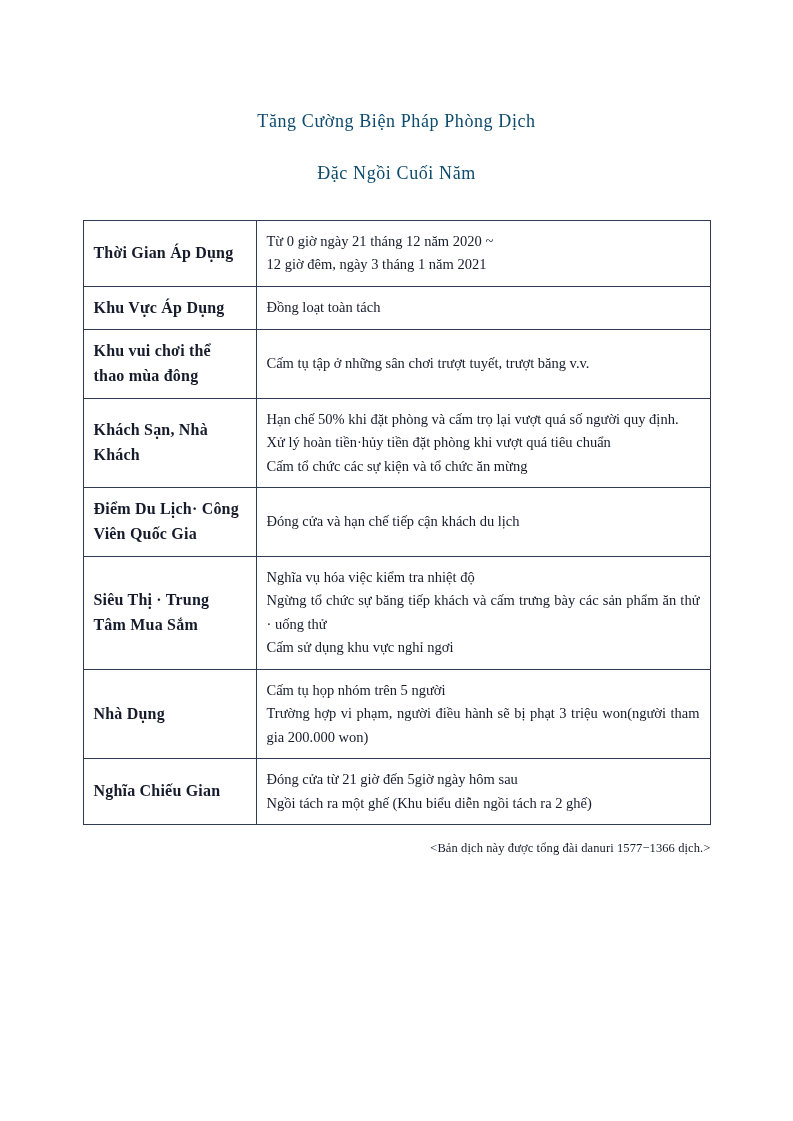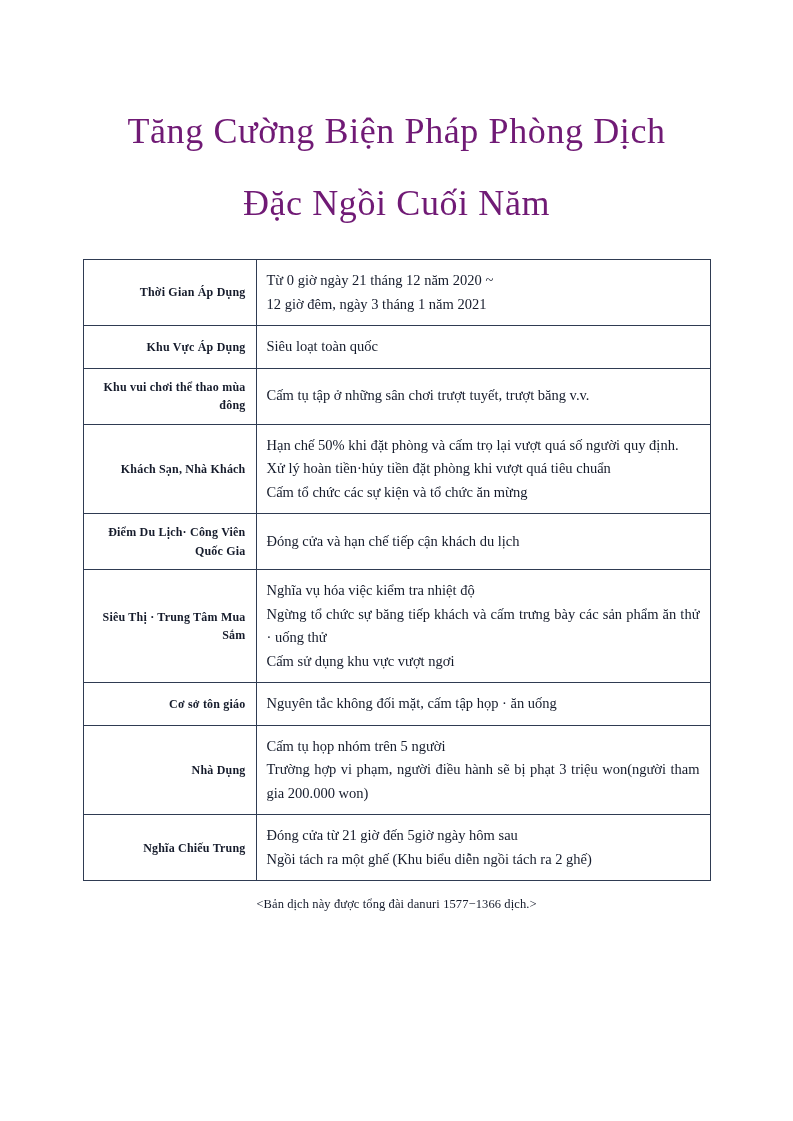--- a/index.html
+++ b/index.html
@@ -20,22 +20,22 @@
     height: 1121px;
     box-sizing: border-box;
     padding: 0;
     position: relative;
   }
   .title-block {
     text-align: center;
     padding-top: 112px;
   }
   .title-line {
-    color: #701a75;
-    font-size: 36px;
+    color: #0c4a6e;
+    font-size: 18px;
     letter-spacing: 0.6px;
     line-height: 1.1;
     font-family: "Liberation Serif", "DejaVu Serif", serif;
   }
   .title-line.second {
     margin-top: 32px;
   }
   .table-wrap {
     margin: 36px auto 0 auto;
     width: 628px;
@@ -45,43 +45,43 @@
     border-collapse: collapse;
     table-layout: fixed;
   }
   table.main td {
     border: 1px solid #2f3b52;
     vertical-align: middle;
     padding: 9px 10px;
   }
   td.label {
     width: 152px;
-    text-align: right;
-    font-size: 12px;
+    text-align: left;
+    font-size: 16px;
     font-weight: bold;
     line-height: 1.55;
     color: #151b2b;
     letter-spacing: 0.2px;
     margin-left: 17px;
   }
   td.content {
     font-size: 14.5px;
     line-height: 1.62;
     color: #151b2b;
     text-align: justify;
     padding-left: 12px;
     padding-right: 12px;
   }
   td.content .ln {
     display: block;
   }
   .note {
     width: 628px;
     margin: 16px auto 0 auto;
-    text-align: center;
+    text-align: right;
     font-size: 12.5px;
     color: #151b2b;
     letter-spacing: 0.1px;
   }
 </style>
 </head>
 <body>
 
 <div class="page">
 
@@ -104,21 +104,21 @@
             <span class="ln">12 giờ đêm, ngày 3 tháng 1 năm 2021</span>
           </td>
         </tr>
 
         <tr>
           <td class="label">
             <span class="ln">Khu Vực</span>
             <span class="ln">Áp Dụng</span>
           </td>
           <td class="content">
-            <span class="ln">Siêu loạt toàn quốc</span>
+            <span class="ln">Đồng loạt toàn tách</span>
           </td>
         </tr>
 
         <tr>
           <td class="label">
             <span class="ln">Khu vui chơi thể</span>
             <span class="ln">thao mùa đông</span>
           </td>
           <td class="content">
             <span class="ln">Cấm tụ tập ở những sân chơi trượt tuyết, trượt băng v.v.</span>
@@ -148,47 +148,39 @@
         </tr>
 
         <tr>
           <td class="label">
             <span class="ln">Siêu Thị ·</span>
             <span class="ln">Trung Tâm Mua Sắm</span>
           </td>
           <td class="content">
             <span class="ln">Nghĩa vụ hóa việc kiểm tra nhiệt độ</span>
             <span class="ln">Ngừng tổ chức sự băng tiếp khách và cấm trưng bày các sản phẩm ăn thử · uống thử</span>
-            <span class="ln">Cấm sử dụng khu vực vượt ngơi</span>
+            <span class="ln">Cấm sử dụng khu vực nghỉ ngơi</span>
           </td>
         </tr>
 
-        <tr>
-          <td class="label">
-            <span class="ln">Cơ sở tôn giáo</span>
-          </td>
-          <td class="content">
-            <span class="ln">Nguyên tắc không đối mặt, cấm tập họp · ăn uống</span>
-          </td>
-        </tr>
 
         <tr>
           <td class="label">
             <span class="ln">Nhà Dụng</span>
           </td>
           <td class="content">
             <span class="ln">Cấm tụ họp nhóm trên 5 người</span>
             <span class="ln">Trường hợp vi phạm, người điều hành sẽ bị phạt 3 triệu won(người tham gia 200.000 won)</span>
           </td>
         </tr>
 
         <tr>
           <td class="label">
             <span class="ln">Nghĩa Chiếu</span>
-            <span class="ln">Trung</span>
+            <span class="ln">Gian</span>
           </td>
           <td class="content">
             <span class="ln">Đóng cửa từ 21 giờ đến 5giờ ngày hôm sau</span>
             <span class="ln">Ngồi tách ra một ghế (Khu biểu diễn ngồi tách ra 2 ghế)</span>
           </td>
         </tr>
 
       </tbody>
     </table>
   </div>

